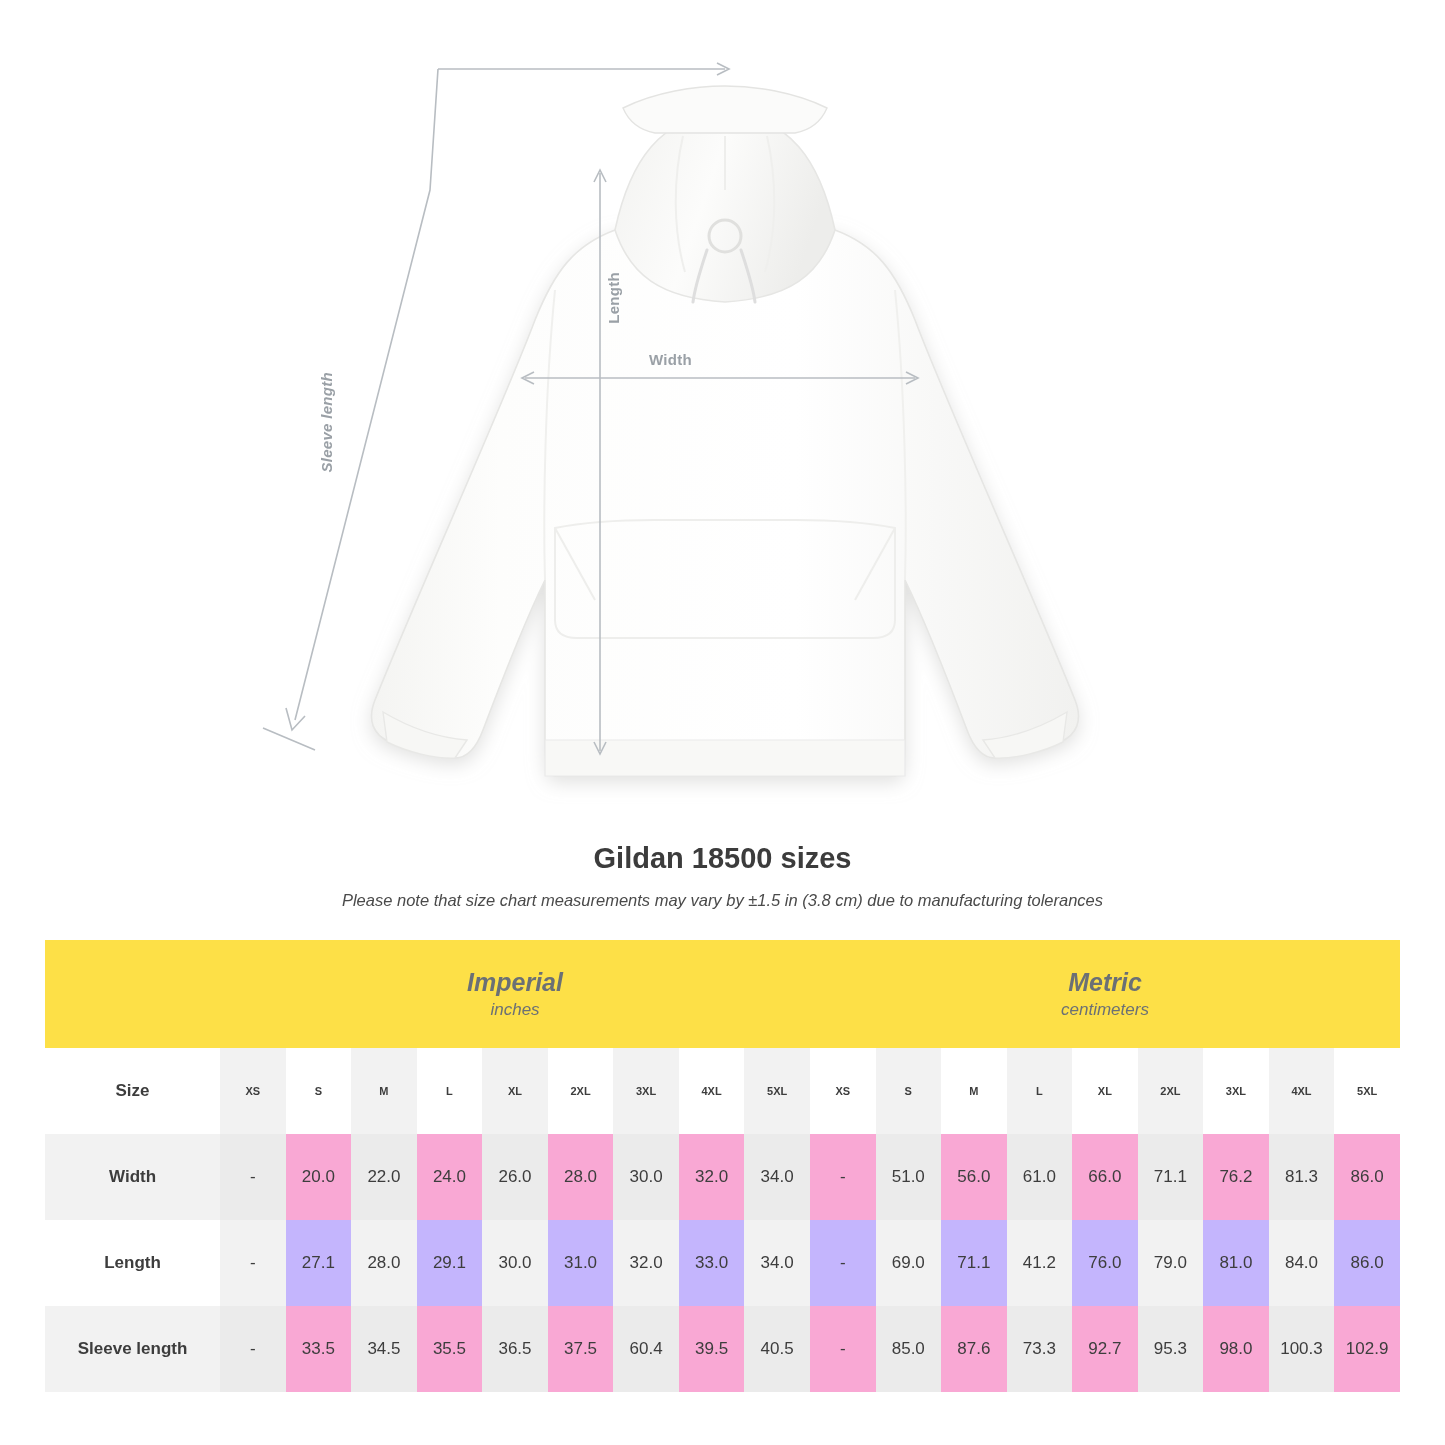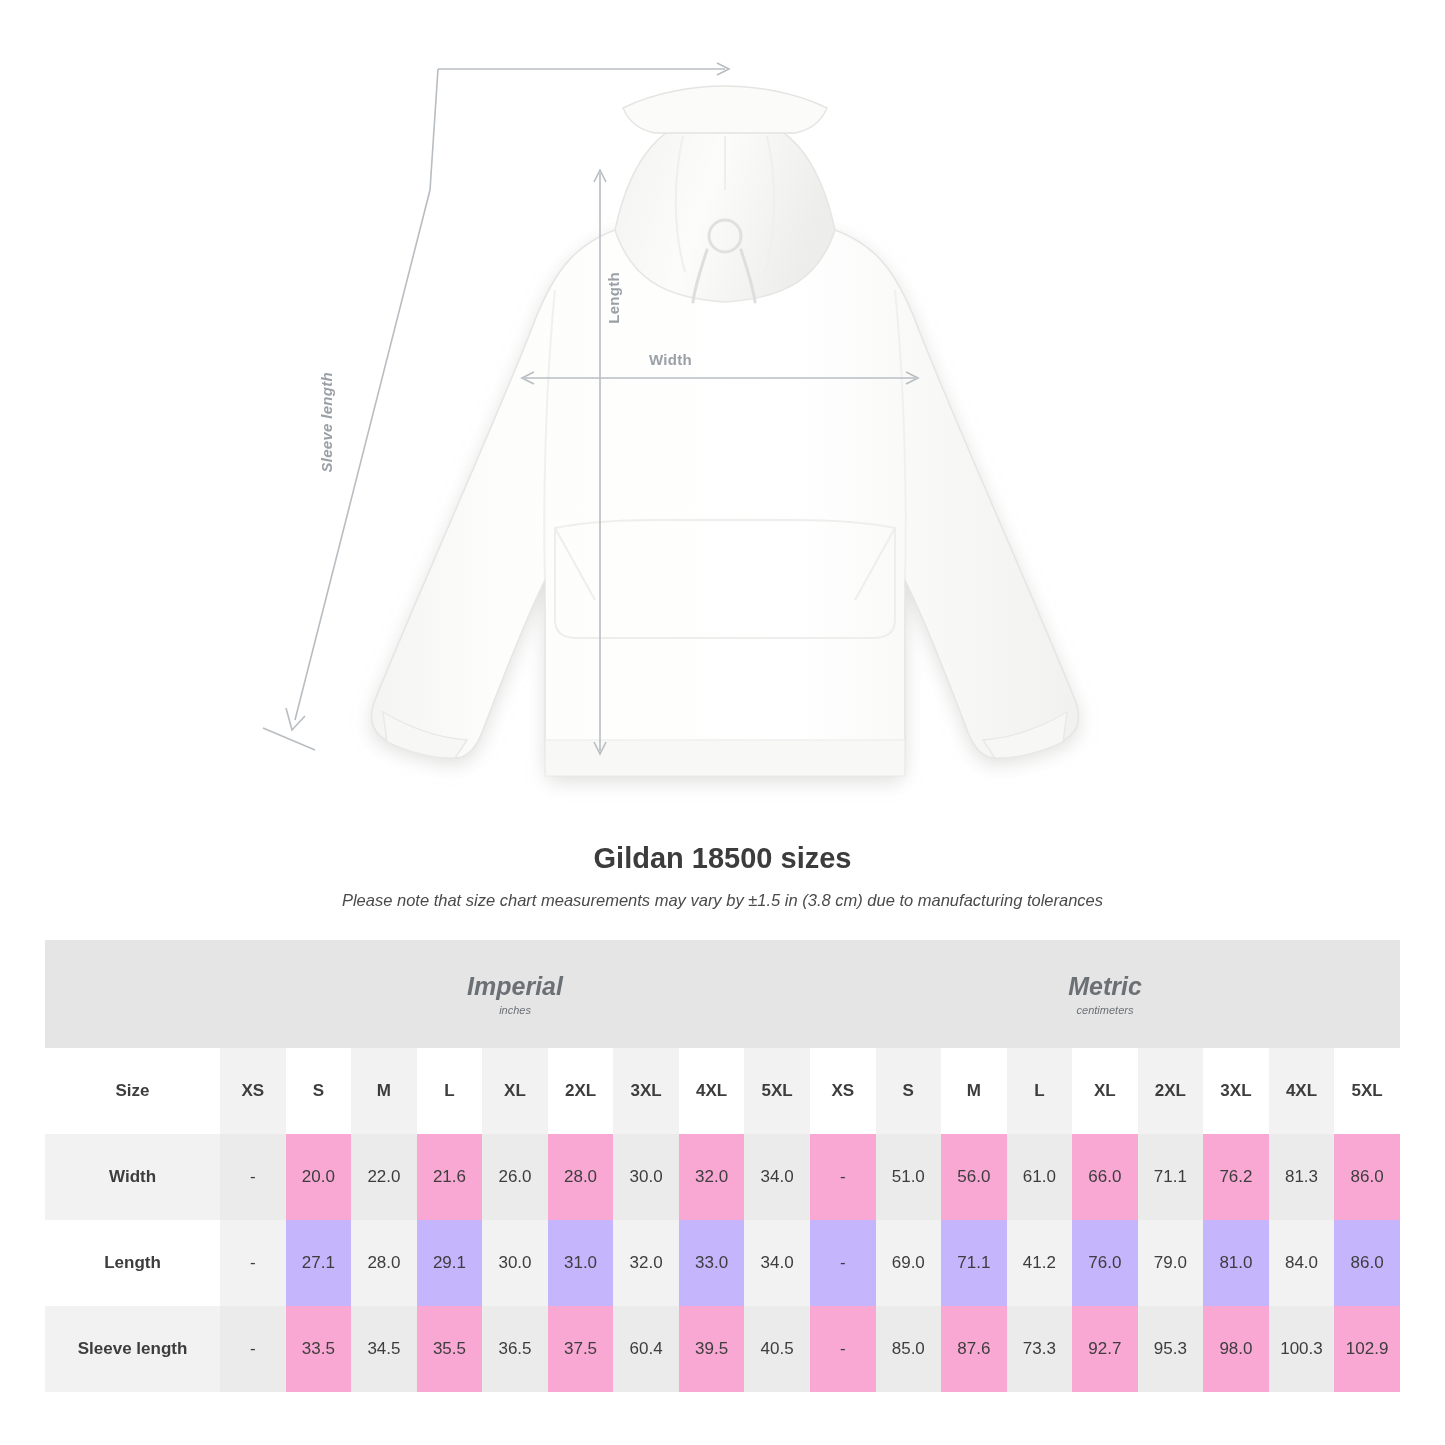--- a/index.html
+++ b/index.html
@@ -84,41 +84,41 @@
     width: 1355px;
     table-layout: fixed;
   }
   table.size-table td, table.size-table th {
     text-align: center;
     vertical-align: middle;
     border: none;
   }
 
   .unit-row td {
-    background: #e5e5e5;
+    background: #fde047;
     height: 108px;
     padding: 0;
   }
   .unit-name {
     font-size: 25px;
     font-style: italic;
     font-weight: bold;
     color: #6b7075;
     line-height: 1.15;
   }
   .unit-sub {
-    font-size: 11px;
+    font-size: 17px;
     font-style: italic;
     color: #6b7075;
     margin-top: 4px;
   }
 
   .head-row td {
     height: 84px;
-    font-size: 17px;
+    font-size: 11px;
     font-weight: bold;
     color: #3d3d3d;
     background: #ffffff;
   }
   .head-row td.alt { background: #f2f2f2; }
   .head-row td.rowlabel { font-size: 17px; margin-top: 34px; }
 
   .data-row td {
     height: 84px;
     font-size: 17px;
@@ -298,21 +298,21 @@
         <td>3XL</td>
         <td class="alt">4XL</td>
         <td>5XL</td>
       </tr>
 
       <tr class="data-row shade">
         <td class="rowlabel">Width</td>
         <td class="alt">-</td>
         <td>20.0</td>
         <td class="alt">22.0</td>
-        <td>21.6</td>
+        <td>24.0</td>
         <td class="alt">26.0</td>
         <td>28.0</td>
         <td class="alt">30.0</td>
         <td>32.0</td>
         <td class="alt">34.0</td>
         <td>-</td>
         <td class="alt">51.0</td>
         <td>56.0</td>
         <td class="alt">61.0</td>
         <td>66.0</td>

